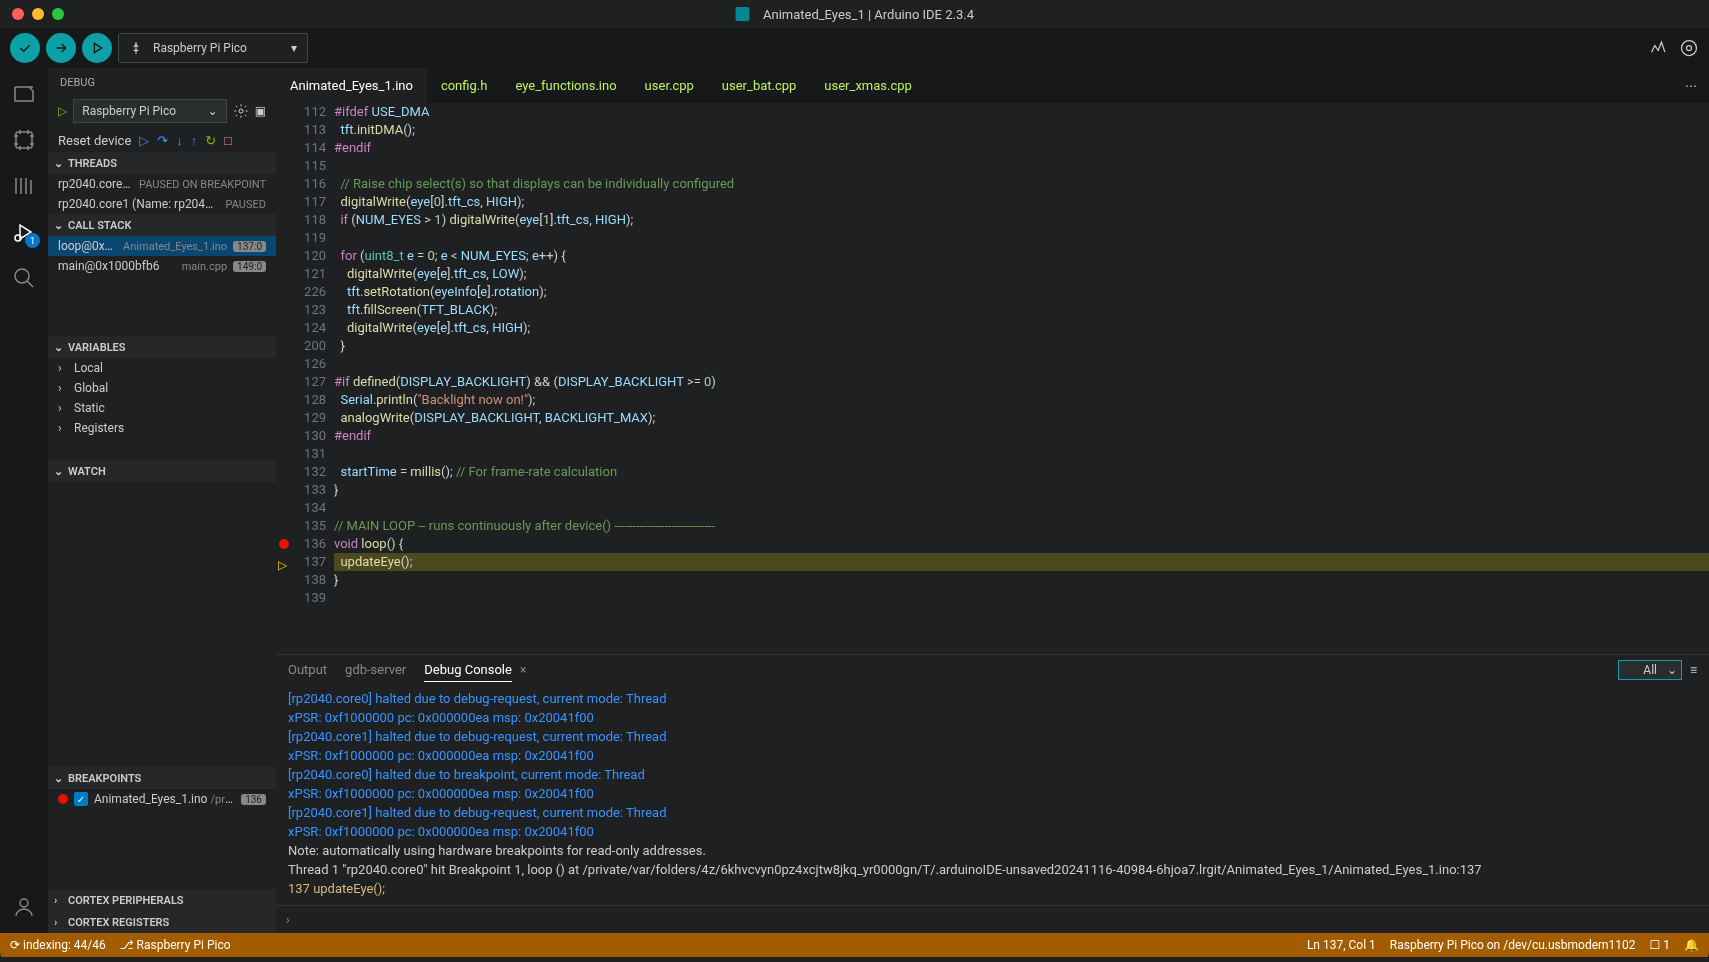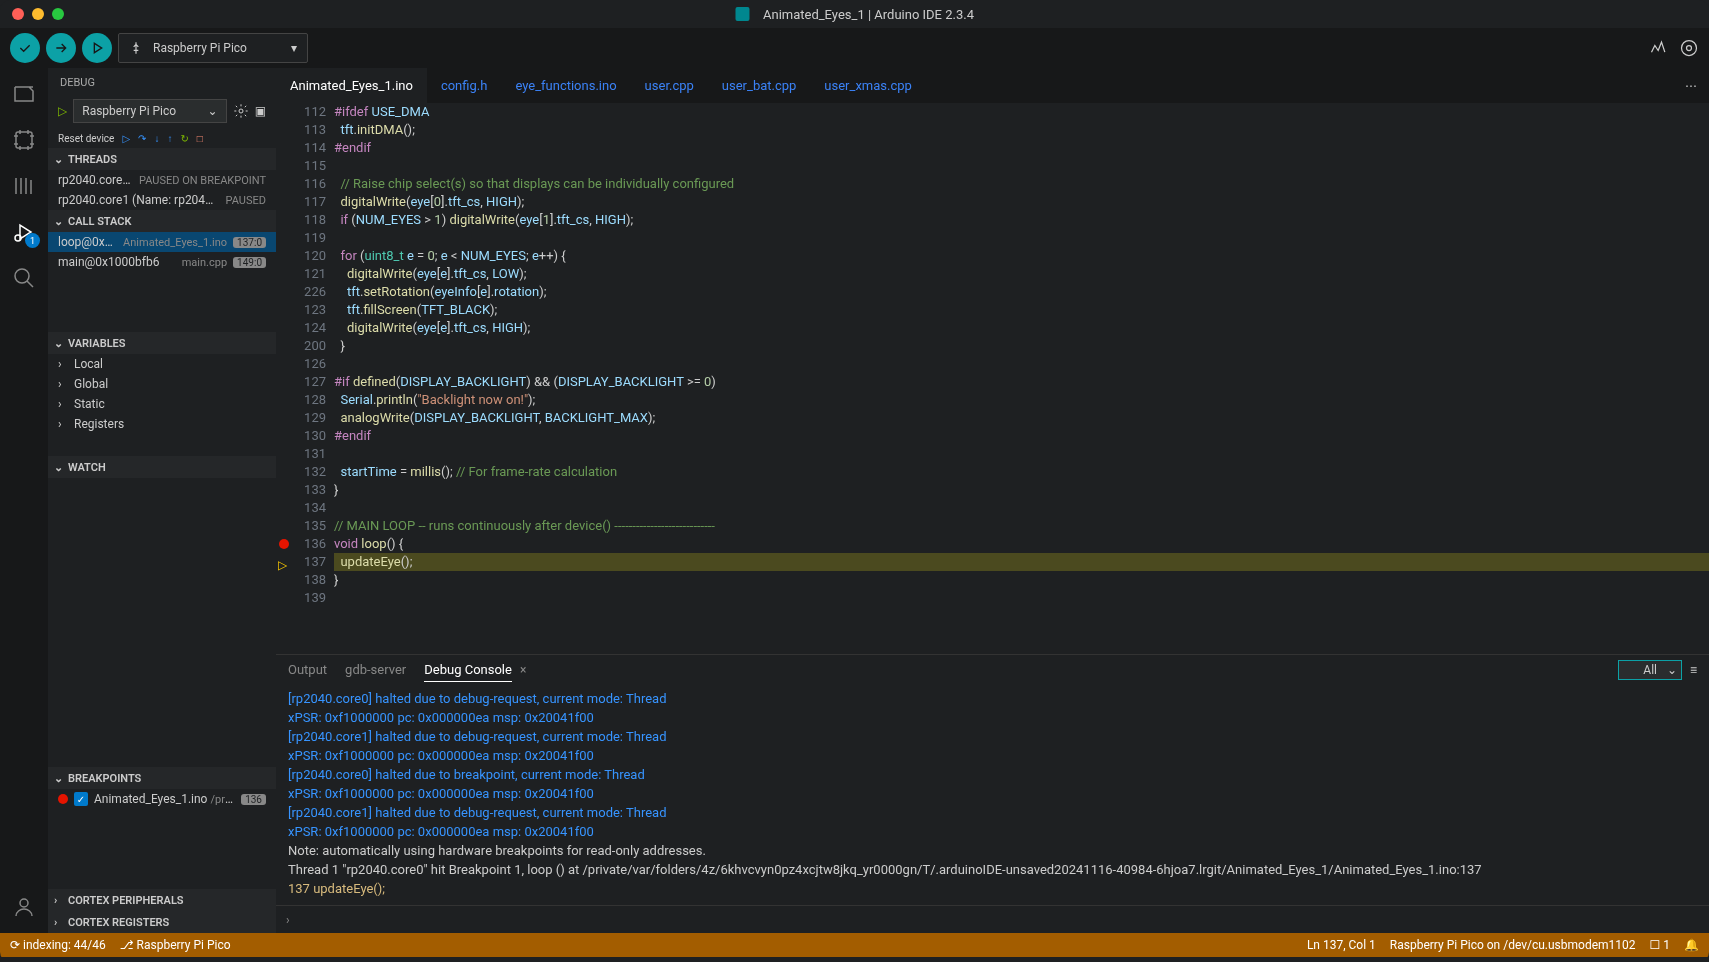--- a/index.html
+++ b/index.html
@@ -25,34 +25,34 @@
 .act-icon { width:24px; height:24px; stroke:#888; fill:none; stroke-width:1.5; cursor:pointer; position:relative; }
 .act-icon.active { stroke:#fff; }
 .badge { position:absolute; bottom:-4px; right:-4px; background:#007acc; color:#fff; width:15px; height:15px; border-radius:50%; font-size:9px; display:flex; align-items:center; justify-content:center; }
 .act-bottom { margin-top:auto; margin-bottom:14px; }
 
 .sidebar { width:228px; background:#1e2022; display:flex; flex-direction:column; }
 .sb-title { font-size:11px; padding:8px 12px 4px; color:#aaa; }
 .dbg-ctrl { display:flex; align-items:center; gap:6px; padding:6px 10px; }
 .dbg-sel { flex:1; border:1px solid #444; background:#2a2d2e; height:24px; display:flex; align-items:center; padding:0 8px; font-size:12px; cursor:pointer; }
 .play { color:#7fba00; cursor:pointer; }
-.dbg-bar { display:flex; align-items:center; gap:8px; padding:4px 10px; font-size:10px; }
+.dbg-bar { display:flex; align-items:center; gap:8px; padding:4px 10px; font-size:13px; }
 .dbg-bar span { cursor:pointer; }
 .sec-hdr { background:#252729; height:22px; display:flex; align-items:center; padding:0 6px; font-size:11px; font-weight:600; cursor:pointer; gap:4px; }
 .sec-body { font-size:12px; }
 .thread-row,.stack-row,.var-row,.bp-row { padding:3px 10px; display:flex; align-items:center; gap:6px; cursor:pointer; }
 .stack-row.sel{background:#094771}
 .pill { background:#888; color:#1e2022; padding:0 4px; border-radius:3px; font-size:10px; margin-left:auto; }
 .dim{color:#888;font-size:11px}
 .bp-dot{width:10px;height:10px;border-radius:50%;background:#e51400;flex-shrink:0}
 .cb{width:14px;height:14px;background:#007acc;border-radius:2px;display:flex;align-items:center;justify-content:center;color:#fff;font-size:10px}
 
 .editor-area { flex:1; display:flex; flex-direction:column; background:#1e2022; }
 .tab-row { height:35px; background:#171819; display:flex; align-items:center; }
-.tab { padding:0 14px; height:35px; display:flex; align-items:center; color:#3b82f6; cursor:pointer; font-size:13px; }
+.tab { padding:0 14px; height:35px; display:flex; align-items:center; color:#bef264; cursor:pointer; font-size:13px; }
 .tab.active { background:#1e2022; color:#fff; }
 .tab-menu { margin-left:auto; padding:0 12px; cursor:pointer; color:#ccc; }
 
 .code { flex:1; display:flex; overflow:hidden; }
 .gutter-bp { width:18px; }
 .gutter-ln { width:40px; text-align:right; color:#6e7681; padding-right:8px; }
 .code-lines { flex:1; }
 .line { height:18px; line-height:18px; font-size:13px; white-space:pre; }
 .line.hl { background:#4b4a1f; }
 .bp-g { position:relative; }

